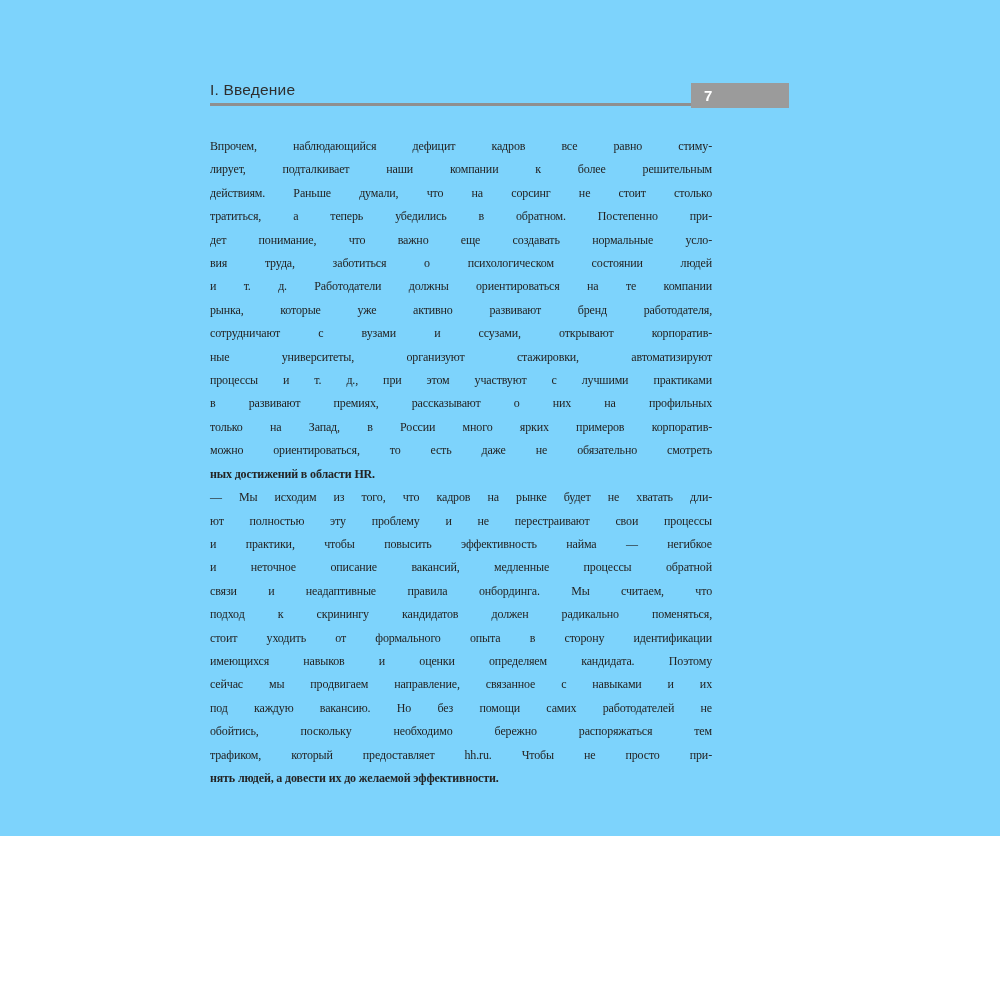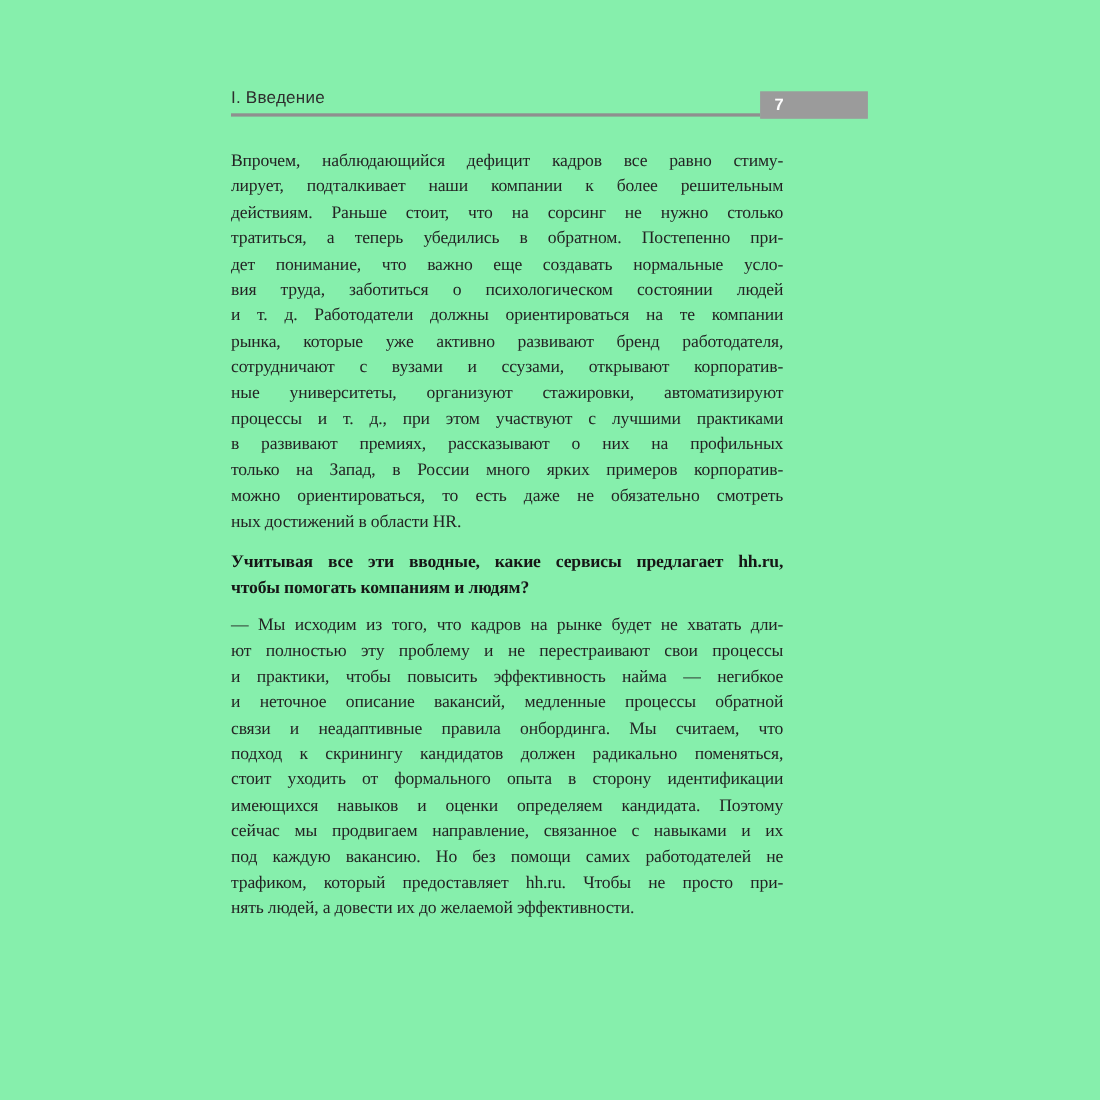--- a/index.html
+++ b/index.html
@@ -3,22 +3,22 @@
 <meta charset="utf-8">
 <style>
   html, body {
     margin: 0;
     padding: 0;
     background: #ffffff;
   }
   .page {
     position: relative;
     width: 1000px;
-    height: 1000px;
-    background: #86efac;
+    height: 836px;
+    background: #7dd3fc;
     overflow: hidden;
     font-family: "Liberation Serif", serif;
   }
   
   .chapter-title {
     position: absolute;
     left: 210px;
     top: 81px;
     font-family: "Liberation Sans", sans-serif;
     font-size: 15.5px;
@@ -51,32 +51,33 @@
     line-height: 25px;
     color: #ffffff;
   }
   
   .text-block {
     position: absolute;
     left: 210px;
     top: 135px;
     width: 502px;
     color: #242424;
-    font-size: 16px;
+    font-size: 12px;
     line-height: 23.4px;
   }
   .tl {
     white-space: nowrap;
     text-align: justify;
     text-align-last: justify;
     letter-spacing: -0.15px;
   }
   .tl.end {
     text-align: right;
     text-align-last: left;
+    font-weight: bold;
   }
   .question-heading {
     margin-top: 13px;
     margin-bottom: 11px;
     font-weight: bold;
     color: #161616;
   }
 </style>
 </head>
 <body>
@@ -89,49 +90,46 @@
 
   <div class="page-number-box">
     <span class="num">7</span>
   </div>
 
   <div class="text-block">
 
     <div class="paragraph">
       <div class="tl">Впрочем, наблюдающийся дефицит кадров все равно стиму-</div>
       <div class="tl">лирует, подталкивает наши компании к более решительным</div>
-      <div class="tl">действиям. Раньше стоит, что на сорсинг не нужно столько</div>
+      <div class="tl">действиям. Раньше думали, что на сорсинг не стоит столько</div>
       <div class="tl">тратиться, а теперь убедились в обратном. Постепенно при-</div>
       <div class="tl">дет понимание, что важно еще создавать нормальные усло-</div>
       <div class="tl">вия труда, заботиться о психологическом состоянии людей</div>
       <div class="tl">и т. д. Работодатели должны ориентироваться на те компании</div>
       <div class="tl">рынка, которые уже активно развивают бренд работодателя,</div>
       <div class="tl">сотрудничают с вузами и ссузами, открывают корпоратив-</div>
       <div class="tl">ные университеты, организуют стажировки, автоматизируют</div>
       <div class="tl">процессы и т. д., при этом участвуют с лучшими практиками</div>
       <div class="tl">в развивают премиях, рассказывают о них на профильных</div>
       <div class="tl">только на Запад, в России много ярких примеров корпоратив-</div>
       <div class="tl">можно ориентироваться, то есть даже не обязательно смотреть</div>
       <div class="tl end">ных достижений в области HR.</div>
     </div>
 
-    <div class="question-heading">
-      <div class="tl">Учитывая все эти вводные, какие сервисы предлагает hh.ru,</div>
-      <div class="tl end">чтобы помогать компаниям и людям?</div>
-    </div>
 
     <div class="paragraph">
       <div class="tl">— Мы исходим из того, что кадров на рынке будет не хватать дли-</div>
       <div class="tl">ют полностью эту проблему и не перестраивают свои процессы</div>
       <div class="tl">и практики, чтобы повысить эффективность найма — негибкое</div>
       <div class="tl">и неточное описание вакансий, медленные процессы обратной</div>
       <div class="tl">связи и неадаптивные правила онбординга. Мы считаем, что</div>
       <div class="tl">подход к скринингу кандидатов должен радикально поменяться,</div>
       <div class="tl">стоит уходить от формального опыта в сторону идентификации</div>
       <div class="tl">имеющихся навыков и оценки определяем кандидата. Поэтому</div>
       <div class="tl">сейчас мы продвигаем направление, связанное с навыками и их</div>
       <div class="tl">под каждую вакансию. Но без помощи самих работодателей не</div>
+      <div class="tl">обойтись, поскольку необходимо бережно распоряжаться тем</div>
       <div class="tl">трафиком, который предоставляет hh.ru. Чтобы не просто при-</div>
       <div class="tl end">нять людей, а довести их до желаемой эффективности.</div>
     </div>
 
   </div>
 </div>
 
 </body></html>

